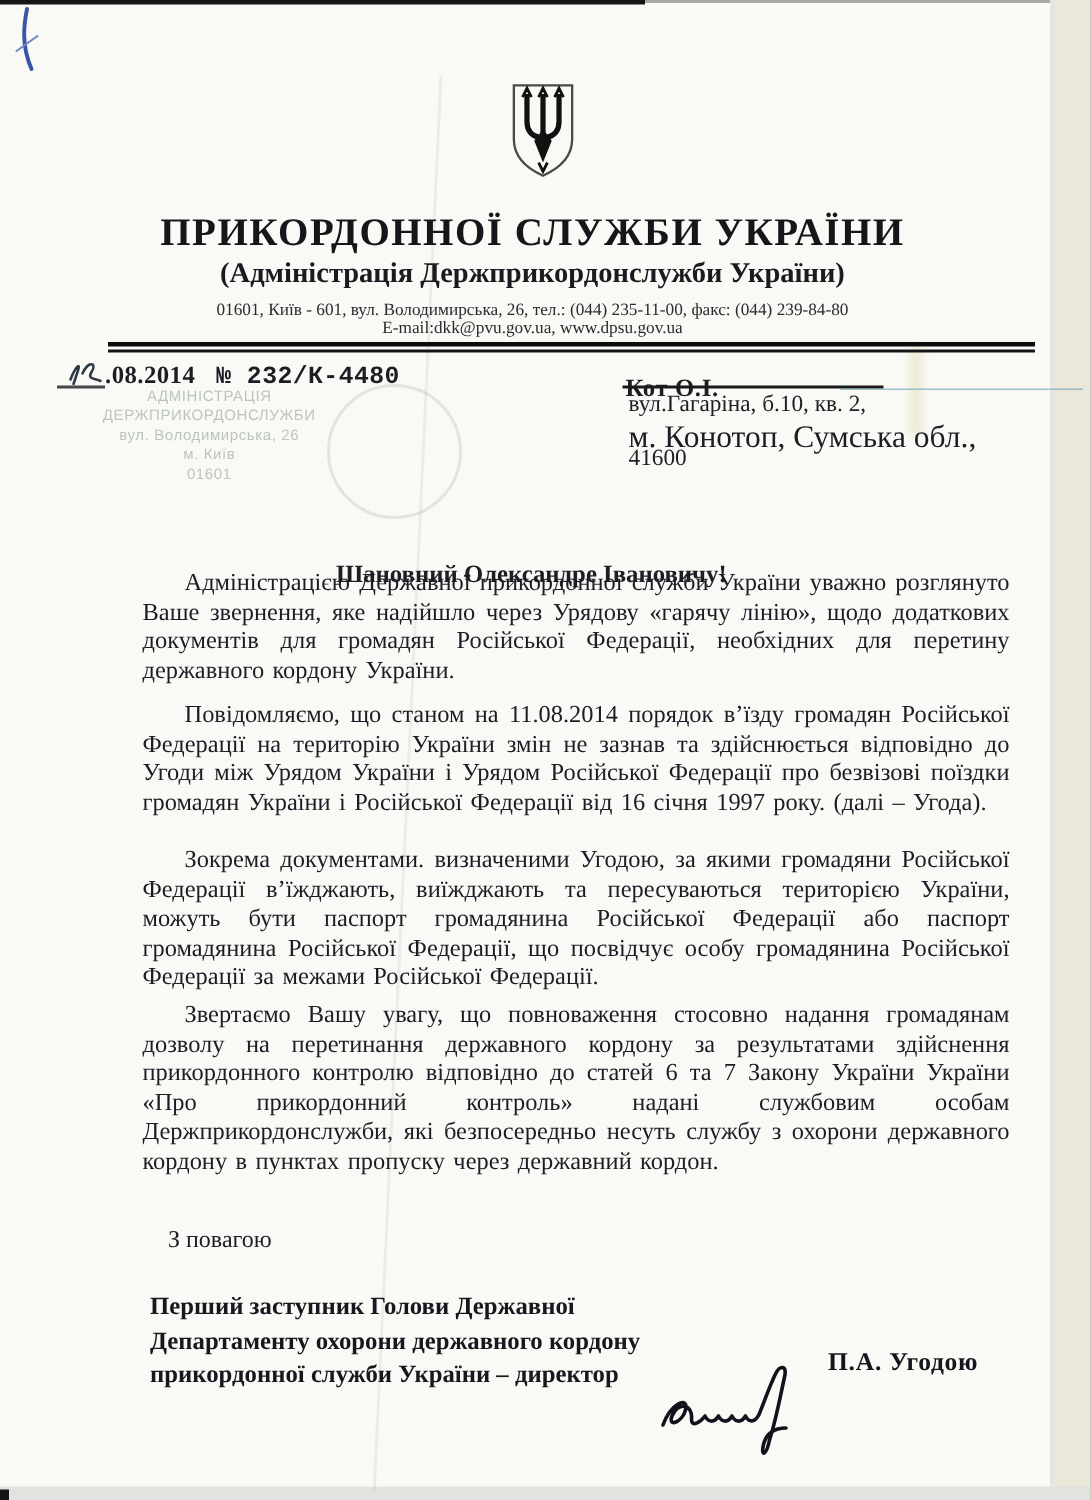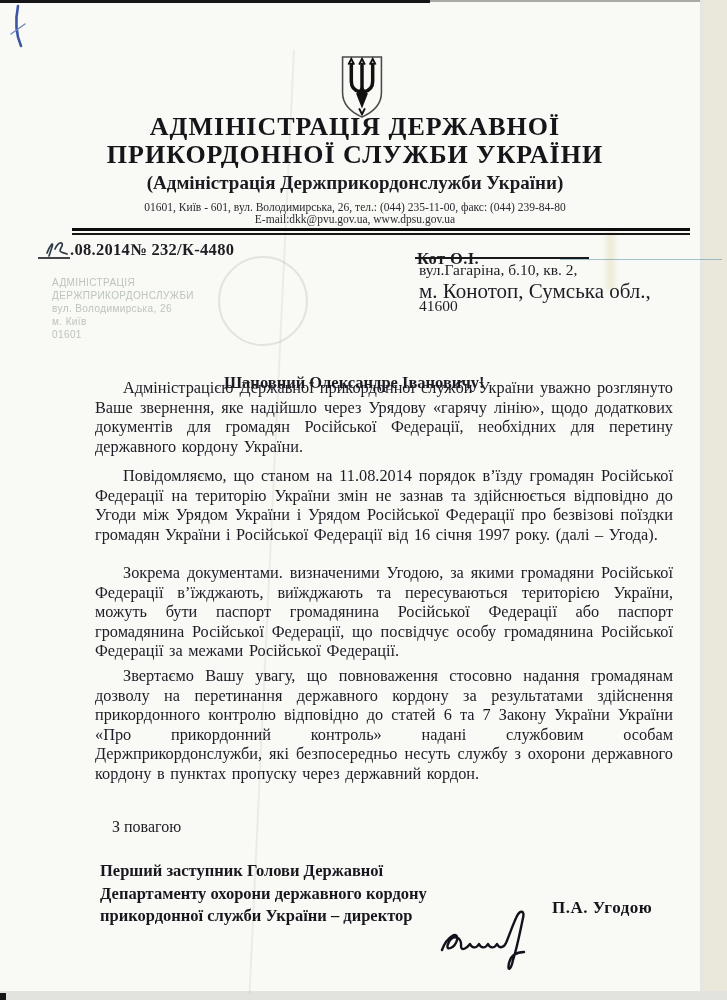--- a/index.html
+++ b/index.html
@@ -23,30 +23,30 @@
   .hdr{left:15px;width:680px;text-align:center;}
   .org1{top:112px;font-size:26px;font-weight:bold;letter-spacing:1px;color:#15151a;}
   .org2{top:140px;font-size:26px;font-weight:bold;letter-spacing:1px;color:#15151a;}
   .orgalt{top:172px;font-size:19px;font-weight:bold;color:#1a1a20;}
   .orgaddr{top:201px;font-size:11.5px;color:#2a2a30;}
   .orgmail{top:213px;font-size:11.5px;color:#2a2a30;}
   .emblem{left:337px;top:54px;}
   .rule{left:72px;top:228px;width:618px;height:2px;border-top:3px solid #0c0c0c;border-bottom:2px solid #161616;}
   
   .refline{left:40px;top:237px;font-size:16.5px;font-weight:bold;letter-spacing:.3px;white-space:nowrap;}
-  .refnum{}
+  .refnum{margin-left:14px;font-family:Liberation Mono, monospace;}
   .day-underline{left:38px;top:257px;width:32px;height:1.5px;background:#45454a;}
   .rcpt-name{left:417px;top:249px;font-size:16.5px;font-weight:bold;letter-spacing:.4px;}
   .rcpt-underline{left:415px;top:257px;width:174px;height:2px;background:#1a1a1a;}
   .cyan-line{left:560px;top:259px;width:162px;height:1px;background:rgba(90,145,170,.55);}
   .rcpt-a1{left:419px;top:261px;font-size:15.5px;}
   .rcpt-a2{left:419px;top:279px;font-size:21px;}
   .rcpt-a3{left:419px;top:297px;font-size:15.5px;}
   
-  .stamp{left:52px;top:276px;width:175px;text-align:left;
+  .stamp{left:52px;top:258px;width:175px;text-align:center;
          color:rgba(125,145,128,.5);font-size:10px;line-height:13px;letter-spacing:.4px;
          font-family:"Liberation Sans","DejaVu Sans",sans-serif;}
   .stamp-circle{left:218px;top:256px;width:86px;height:86px;border:2px solid rgba(130,150,135,.20);border-radius:50%;}
   
   .salut{left:224px;top:342px;font-size:16.5px;font-weight:bold;margin-top:31px;}
   .para{left:95px;width:578px;text-align:justify;text-indent:28px;
         font-size:16.3px;line-height:19.6px;word-spacing:1.5px;color:#1c1c26;}
   .p1{top:378px;} .p2{top:466px;} .p3{top:563px;} .p4{top:666px;}
   
   .vale{left:112px;top:818px;font-size:16px;}
@@ -79,21 +79,20 @@
     <g stroke="#111" fill="none">
       <path stroke-width="3.6" d="M14 9 V28 Q14 37 23 39"></path>
       <path stroke-width="3.6" d="M36 9 V28 Q36 37 27 39"></path>
       <path stroke-width="3.6" d="M25 9 V36"></path>
     </g>
     <path d="M11 11 L14 5 L17 11 M22 11 L25 5 L28 11 M33 11 L36 5 L39 11" stroke="#111" stroke-width="2" fill="none"></path>
     <path d="M25 33 L31 41 L25 56 L19 41 Z" fill="#111"></path>
     <path d="M22 56 L25 62 L28 56" fill="none" stroke="#111" stroke-width="2"></path>
   </svg>
 
-  <div class="abs hdr org1">АДМІНІСТРАЦІЯ ДЕРЖАВНОЇ</div>
   <div class="abs hdr orgalt">(Адміністрація  Держприкордонслужби України)</div>
   <div class="abs hdr org2">ПРИКОРДОННОЇ СЛУЖБИ УКРАЇНИ</div>
   <div class="abs hdr orgaddr">01601, Київ - 601, вул. Володимирська, 26, тел.: (044) 235-11-00, факс: (044) 239-84-80</div>
   <div class="abs hdr orgmail">E-mail:dkk@pvu.gov.ua, www.dpsu.gov.ua</div>
   <div class="abs rule"></div>
 
   <div class="abs refline">
     <svg width="30" height="22" viewBox="0 0 30 22" style="vertical-align:-4px">
       <path d="M7 16 C10 8 14 4 12 10 L9 19 M15 12 C19 3 25 5 21 11 C18 16 23 15 27 17" stroke="#2e3a46" stroke-width="1.7" fill="none" stroke-linecap="round"></path>
     </svg><span>.08.2014</span><span class="refnum">№ 232/К-4480</span>

